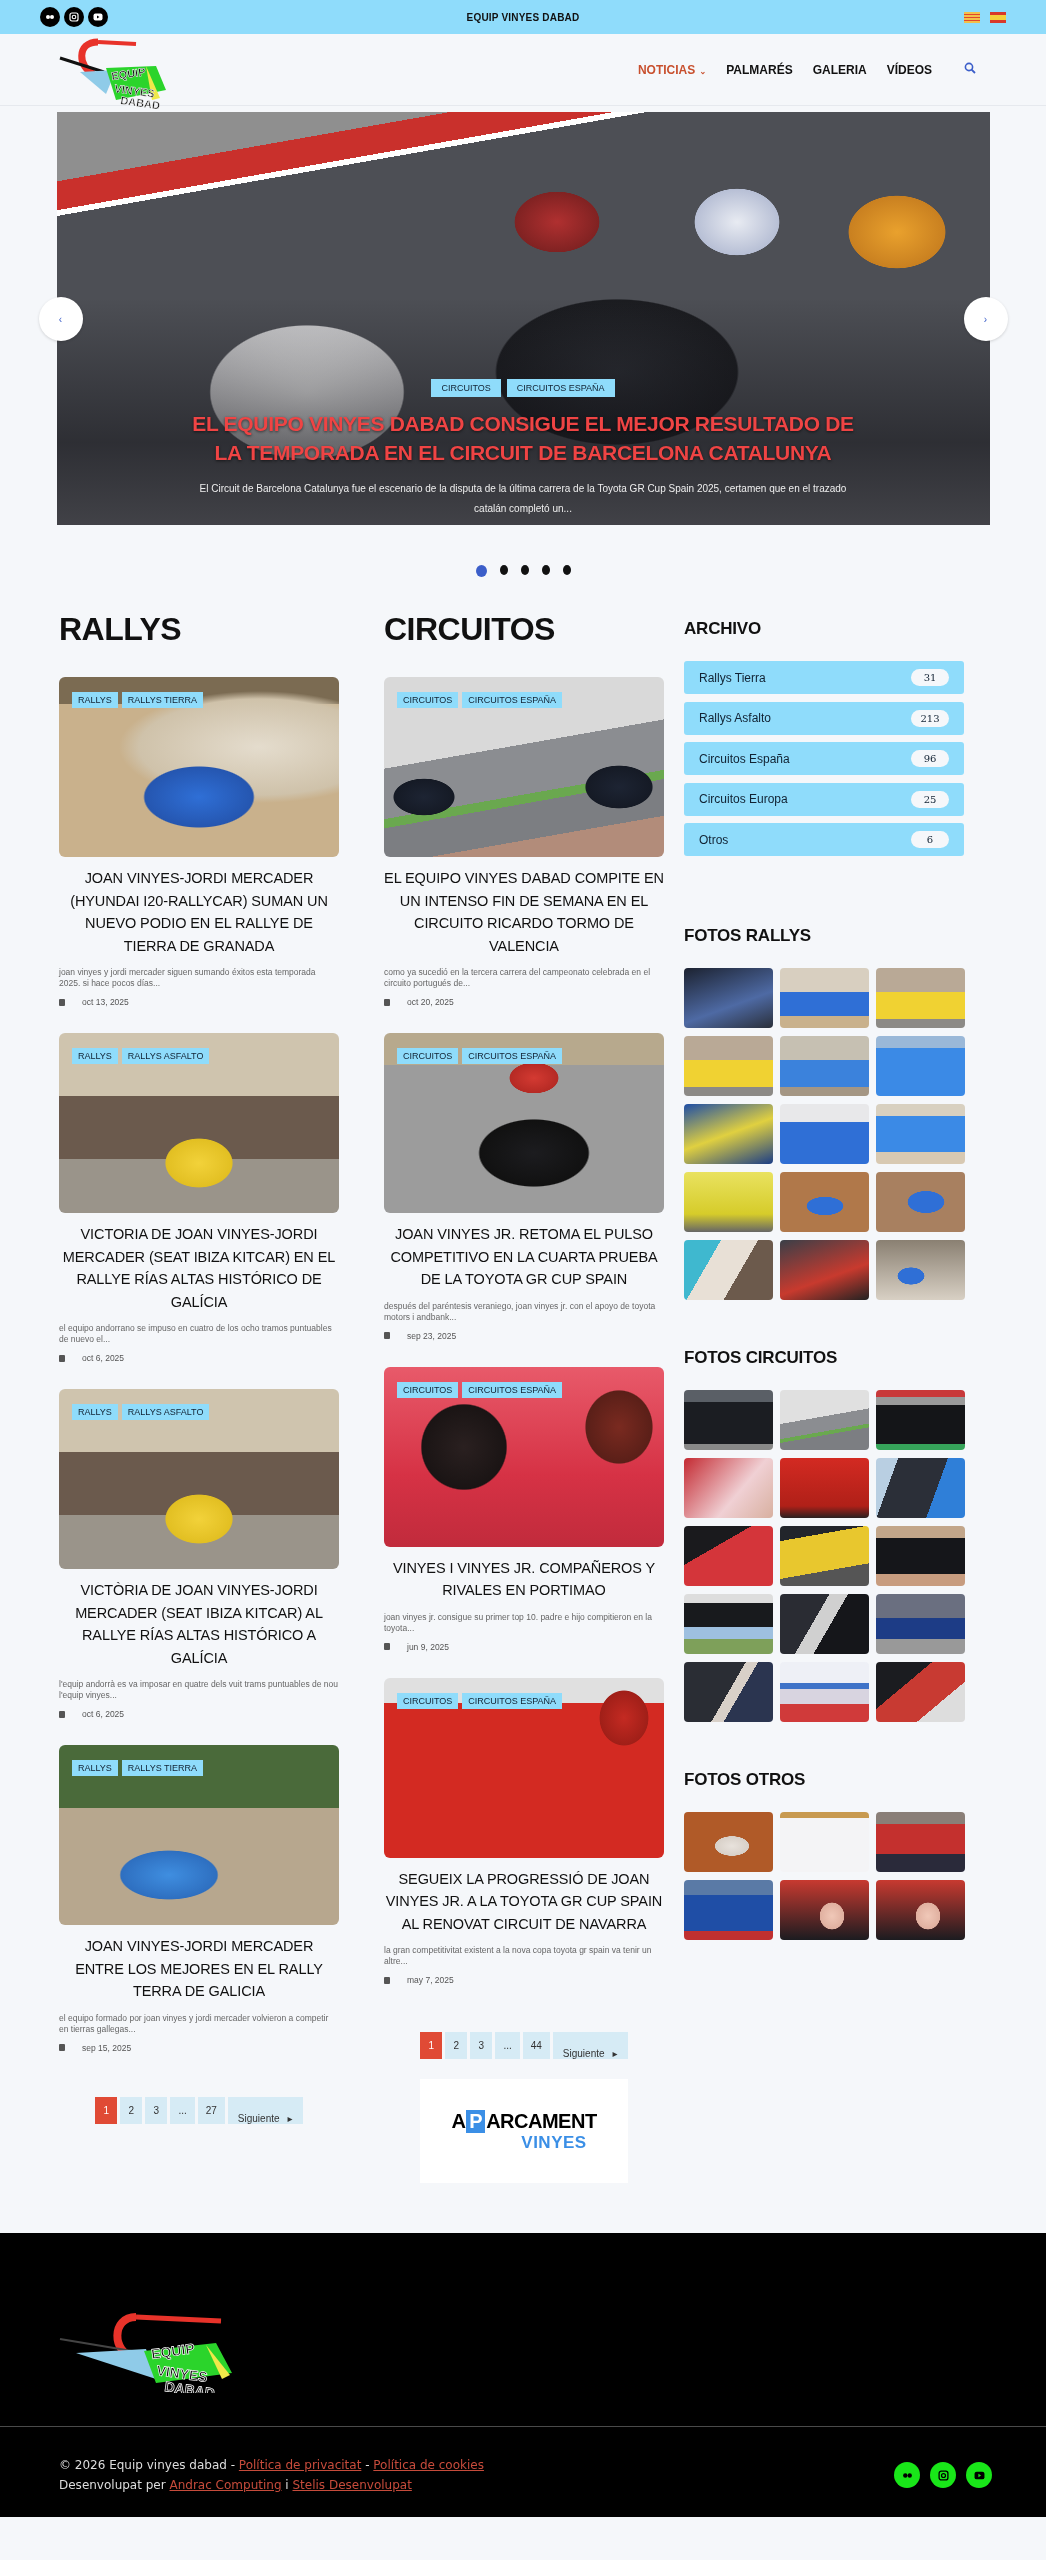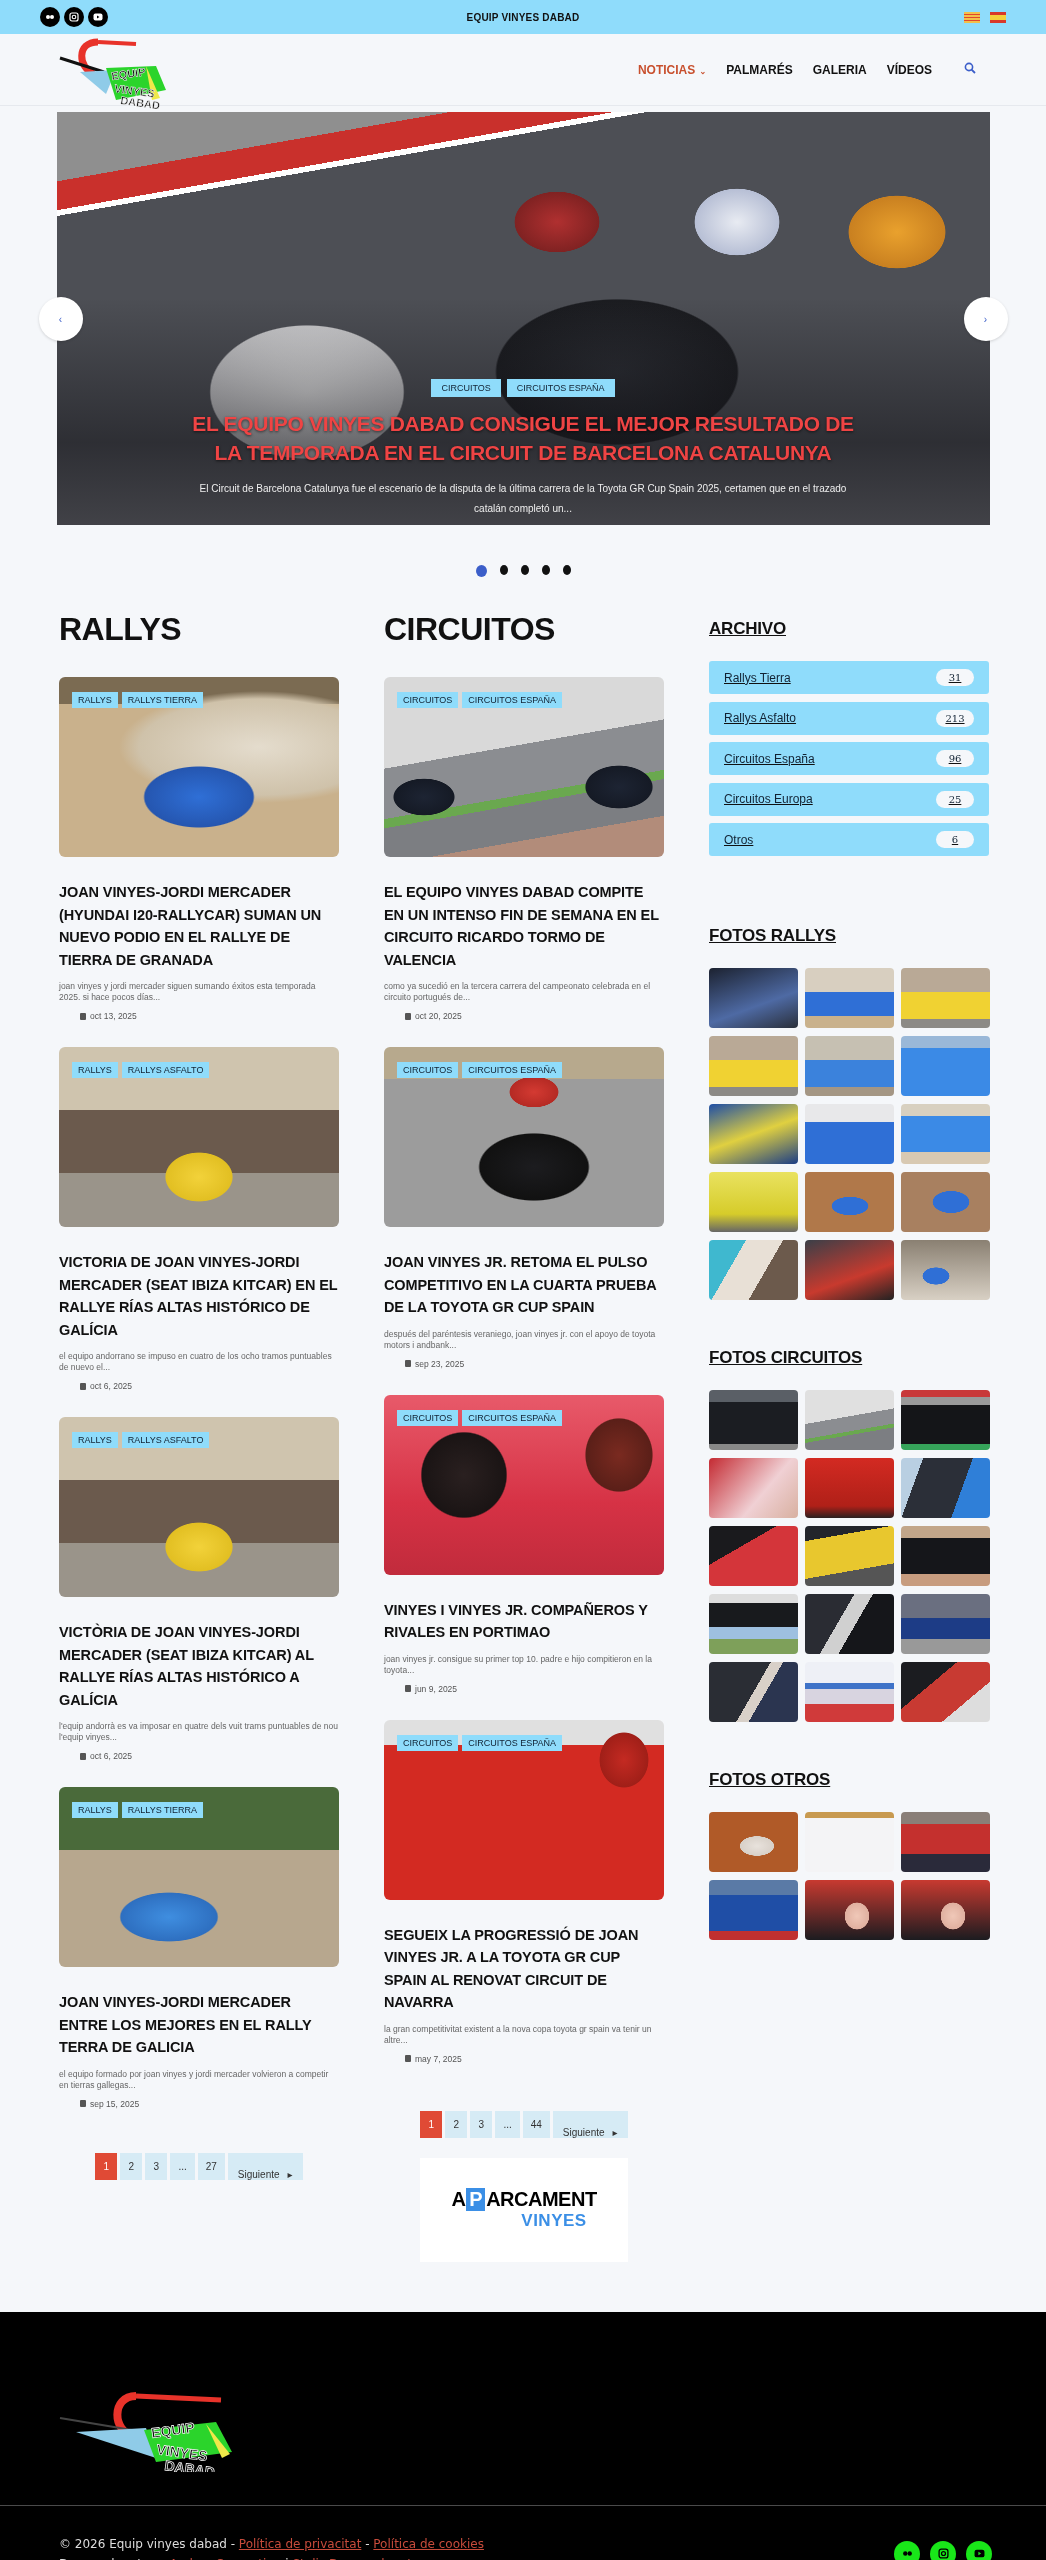--- a/index.html
+++ b/index.html
@@ -48,29 +48,29 @@
   .hero .excerpt { margin: 12px auto 0; width: 660px; font-size: 10px; color: #eee; line-height: 20px; }
 
   .dots { display: flex; justify-content: center; gap: 13px; margin-top: 40px; }
   .dot { width: 8px; height: 10px; border-radius: 50%; background: #111; }
   .dot.active { background: #3b5ec9; width: 11px; height: 12px; }
 
   
   .main { display: flex; padding: 0 59px; margin-top: 32px; }
   .col { width: 280px; }
   .col + .col { margin-left: 45px; }
-  .side { width: 280px; margin-left: 45px; text-decoration: underline; }
+  .side { width: 280px; margin-left: 20px; }
   .col-title { font-size: 32px; font-weight: 900; letter-spacing: -.5px; margin-top: 2px; height: 40px; }
   .card { margin-top: 26px; }
   .card .thumb { position: relative; width: 280px; height: 180px; border-radius: 6px; overflow: hidden; }
   .card .thumb .tags { position: absolute; left: 13px; top: 15px; gap: 4px; }
   .card .thumb .tag { font-size: 9px; padding: 3px 6px; }
-  .card h3 { font-size: 14.5px; font-weight: 700; line-height: 22.5px; text-transform: uppercase; margin-top: 24px; letter-spacing: -.1px; }
+  .card h3 { font-size: 14.5px; font-weight: 400; line-height: 22.5px; text-transform: uppercase; margin-top: 10px; letter-spacing: -.1px; text-align: center; }
   .card .ex { font-size: 8.5px; color: #666; line-height: 11px; margin-top: 10px; }
-  .card .date { font-size: 8.5px; color: #555; margin-top: 8px; display: flex; align-items: center; gap: 4px; margin-left: 21px; }
+  .card .date { font-size: 8.5px; color: #555; margin-top: 8px; display: flex; align-items: center; gap: 17px; }
   .card .date .cal { width: 6px; height: 7px; background: #555; border-radius: 1px; }
 
   .pager { display: flex; gap: 3px; margin-top: 44px; justify-content: center; }
   .pager .pg { height: 27px; min-width: 22px; padding: 0 8px; background: #d6ebf5; color: #333; font-size: 10px; display: flex; align-items: center; justify-content: center; }
   .pager .pg.active { background: #e04a35; color: #fff; }
   .pager .pg.next { padding: 0 10px; gap: 8px; align-items: flex-end; }
   .col.circ .pager { margin-top: 47px; }
 
   .sponsor { margin: 20px auto 0; width: 208px; height: 104px; background: #fff; display: flex; flex-direction: column; justify-content: center; align-items: center; }
   .sponsor .l1 { font-size: 20px; font-weight: 900; letter-spacing: -.5px; display: flex; align-items: center; color: #000; }

